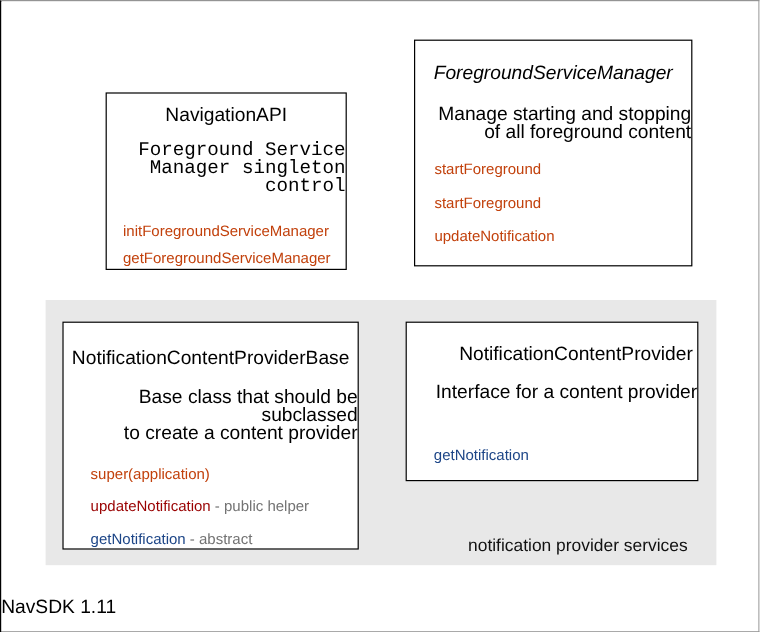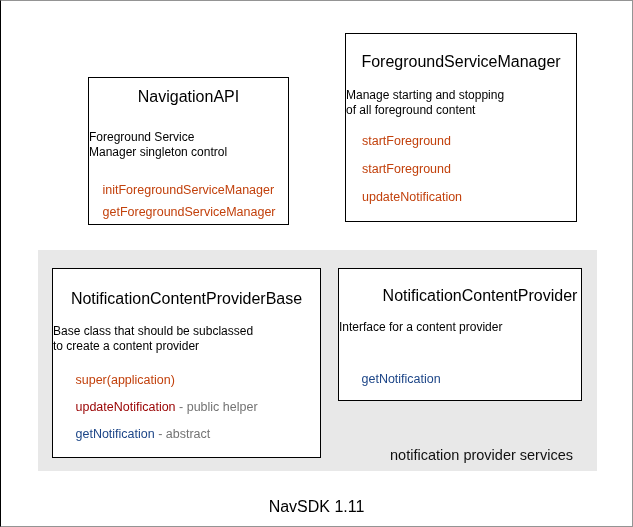--- a/index.html
+++ b/index.html
@@ -37,64 +37,64 @@
     background: #ffffff;
     border: 1.5px solid #000000;
   }
   .box-title {
     text-align: center;
     font-size: 16px;
     line-height: 19px;
     white-space: nowrap;
   }
   .box-subtitle {
-    text-align: left;
-    font-size: 12px;
+    text-align: right;
+    font-size: 16px;
     line-height: 15px;
   }
   .methods { text-align: left; }
   .method {
     font-size: 12.5px;
     line-height: 16px;
     white-space: nowrap;
   }
   .green { color: #c2410c; }
   .red { color: #990000; }
   .blue { color: #1c4587; }
   .annotation { color: #737373; }
 
   .box-nav { left: 87px; top: 76px; width: 201px; height: 148px; }
   .box-nav .box-title { margin-top: 9px; }
-  .box-nav .box-subtitle { margin-top: 24px; }
+  .box-nav .box-subtitle { margin-top: 12px; font-family: Liberation Mono, monospace; }
   .box-nav .methods { margin: 22px 0 0 13.5px; }
   .box-nav .method { margin-bottom: 6px; }
 
   .box-fsm { left: 344px; top: 32px; width: 232px; height: 189px; }
-  .box-fsm .box-title { margin-top: 18px; }
+  .box-fsm .box-title { margin-top: 18px; font-style: italic; }
   .box-fsm .box-subtitle { margin-top: 17px; }
   .box-fsm .methods { margin: 15px 0 0 16px; }
   .box-fsm .method { margin-bottom: 12px; }
 
-  .box-base { left: 51px; top: 267px; width: 269px; height: 190px; }
+  .box-base { left: 51px; top: 267px; width: 247px; height: 190px; }
   .box-base .box-title { margin-top: 20px; }
   .box-base .box-subtitle { margin-top: 16px; }
   .box-base .methods { margin: 18px 0 0 22.5px; }
   .box-base .method { margin-bottom: 11px; }
 
   .box-provider { left: 337px; top: 267px; width: 244px; height: 133px; }
   .box-provider .box-title { margin-top: 17px; padding-left: 40px; }
   .box-provider .box-subtitle { margin-top: 15px; }
   .box-provider .methods { margin: 36px 0 0 22.5px; }
 
   .footer-label {
     position: absolute;
     left: 0;
     right: 0;
     top: 496px;
-    text-align: center;
+    text-align: left;
     font-size: 16px;
     line-height: 19px;
   }
 </style>
 </head>
 <body>
 
 <div class="page">
 
   <div class="panel">

